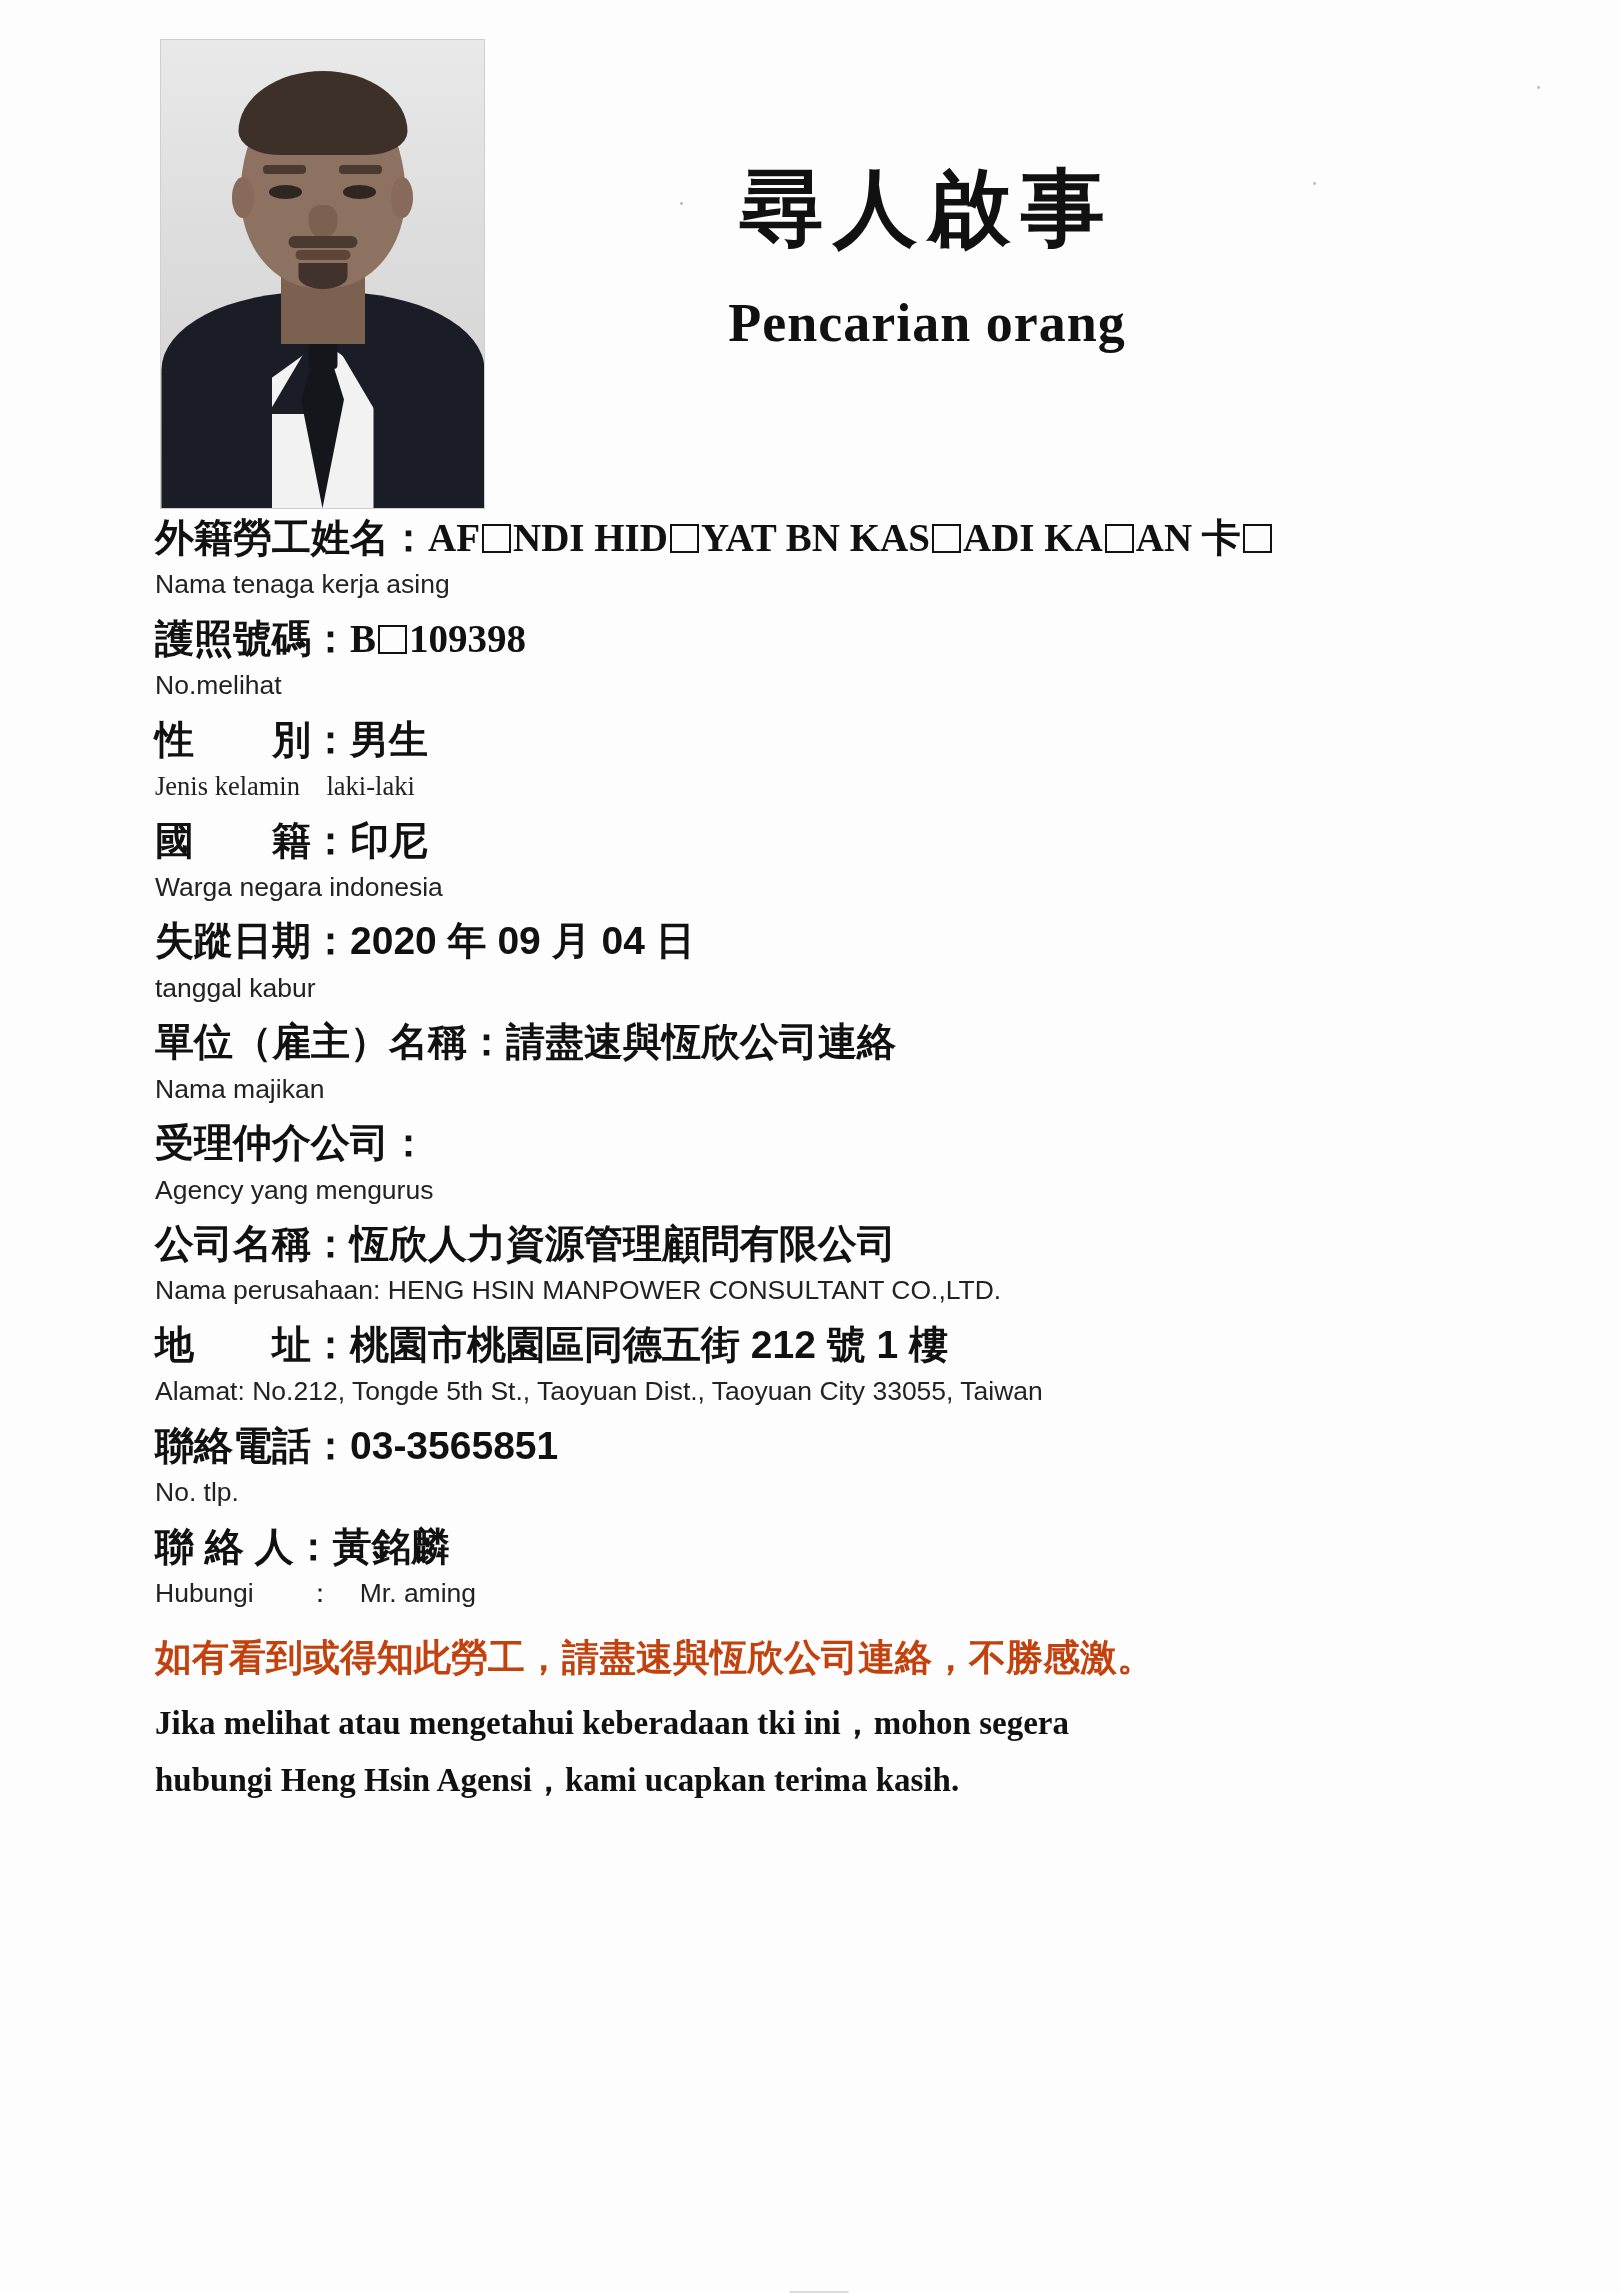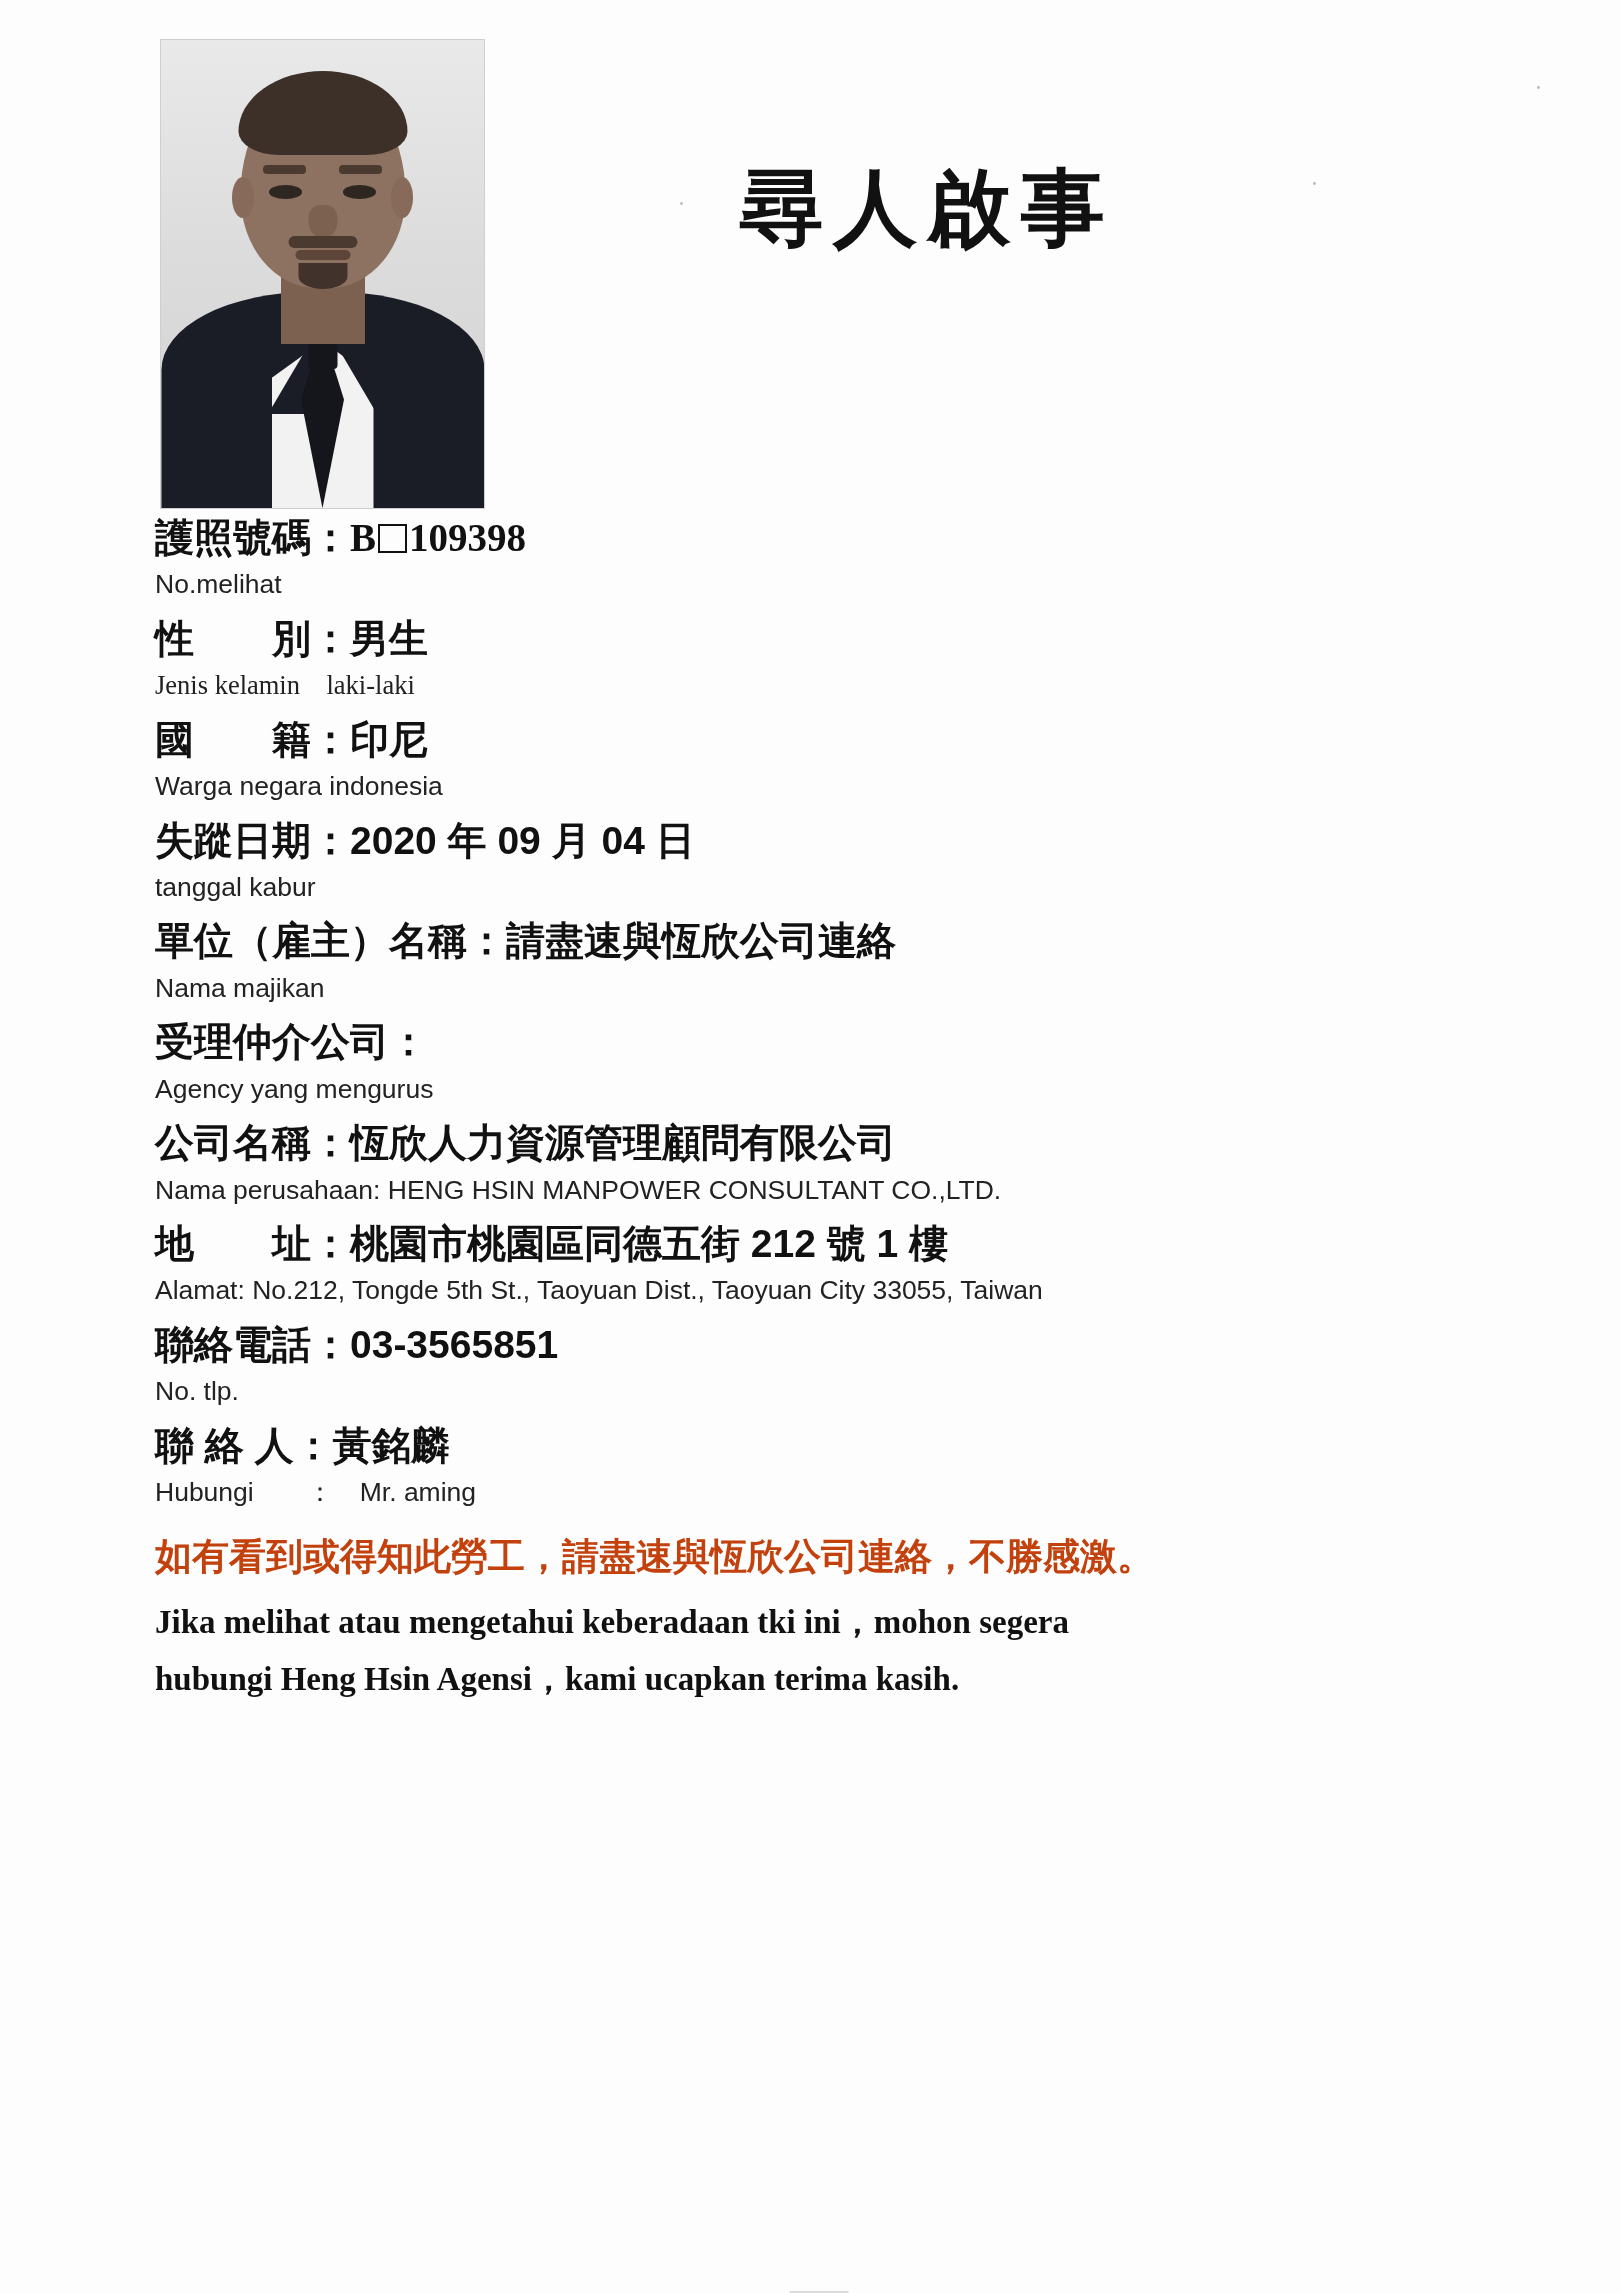--- a/index.html
+++ b/index.html
@@ -330,25 +330,32 @@
       <div class="ph-eye-l"></div>
       <div class="ph-eye-r"></div>
       <div class="ph-nose"></div>
       <div class="ph-must"></div>
       <div class="ph-mouth"></div>
       <div class="ph-goatee"></div>
     </div>
 
     <div class="titles">
       <div class="title-cn">尋人啟事</div>
+      <div class="title-id">Pencarian orang</div>
     </div>
   </div>
 
   <div class="content">
 
+    <div class="row">
+      <div class="line-cn serif-val">
+        <span>外籍勞工姓名：</span><span>AF<span class="boxchar"></span>NDI HID<span class="boxchar"></span>YAT BN KAS<span class="boxchar"></span>ADI KA<span class="boxchar"></span>AN 卡<span class="boxchar"></span></span>
+      </div>
+      <div class="line-id">Nama tenaga kerja asing</div>
+    </div>
 
     <div class="row">
       <div class="line-cn serif-val">
         <span>護照號碼：</span><span>B<span class="boxchar"></span>109398</span>
       </div>
       <div class="line-id">No.melihat</div>
     </div>
 
     <div class="row">
       <div class="line-cn">

